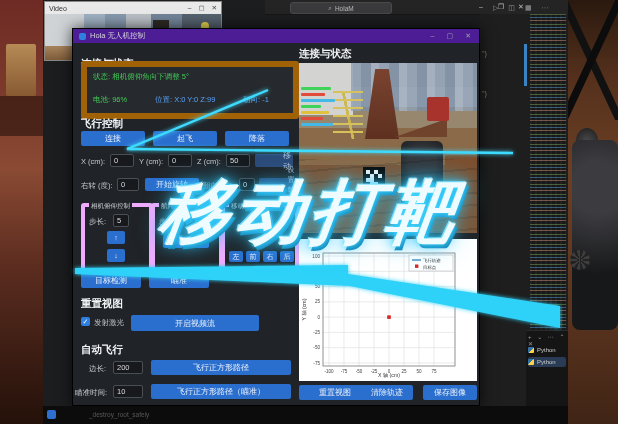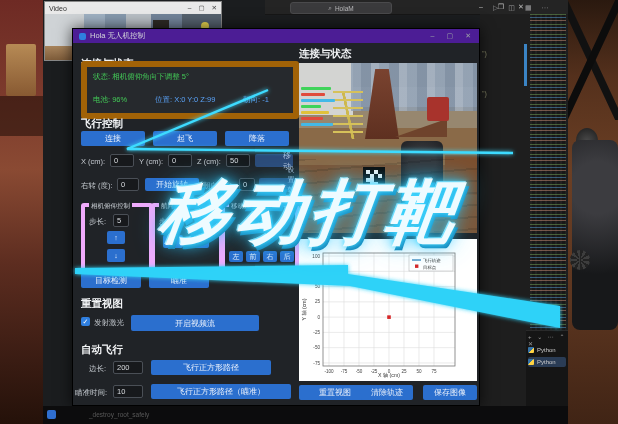--- a/index.html
+++ b/index.html
@@ -232,21 +232,21 @@
     <button class="btn" style="left:76px;top:244px;width:60px;height:15px">瞄准</button>
 
     <div class="hdr" style="left:8px;top:268px">重置视图</div>
     <div class="chk" style="left:8px;top:288px">✓</div>
     <div class="lbl" style="left:21px;top:289px">发射激光</div>
     <button class="btn" style="left:58px;top:286px;width:128px;height:16px">开启视频流</button>
 
     <div class="hdr" style="left:8px;top:314px">自动飞行</div>
     <div class="lbl" style="left:16px;top:335px">边长:</div>
     <input class="num" style="left: 40px; top: 332px; width: 30px;" readonly="" value="200">
-    <button class="btn" style="left:78px;top:331px;width:120px;height:15px">飞行正方形路径</button>
+    <button class="btn" style="left:78px;top:331px;width:140px;height:15px">飞行正方形路径</button>
     <div class="lbl" style="left:2px;top:359px">瞄准时间:</div>
     <input class="num" style="left: 40px; top: 356px; width: 30px;" readonly="" value="10">
     <button class="btn" style="left:78px;top:355px;width:140px;height:15px">飞行正方形路径（瞄准）</button>
 
     <div class="hdr" style="left:226px;top:18px">连接与状态</div>
     <div id="feed">
       <div class="wallwhite"></div>
       <div class="curtain"></div>
       <div class="tower"></div>
       <div class="ladder"></div>

